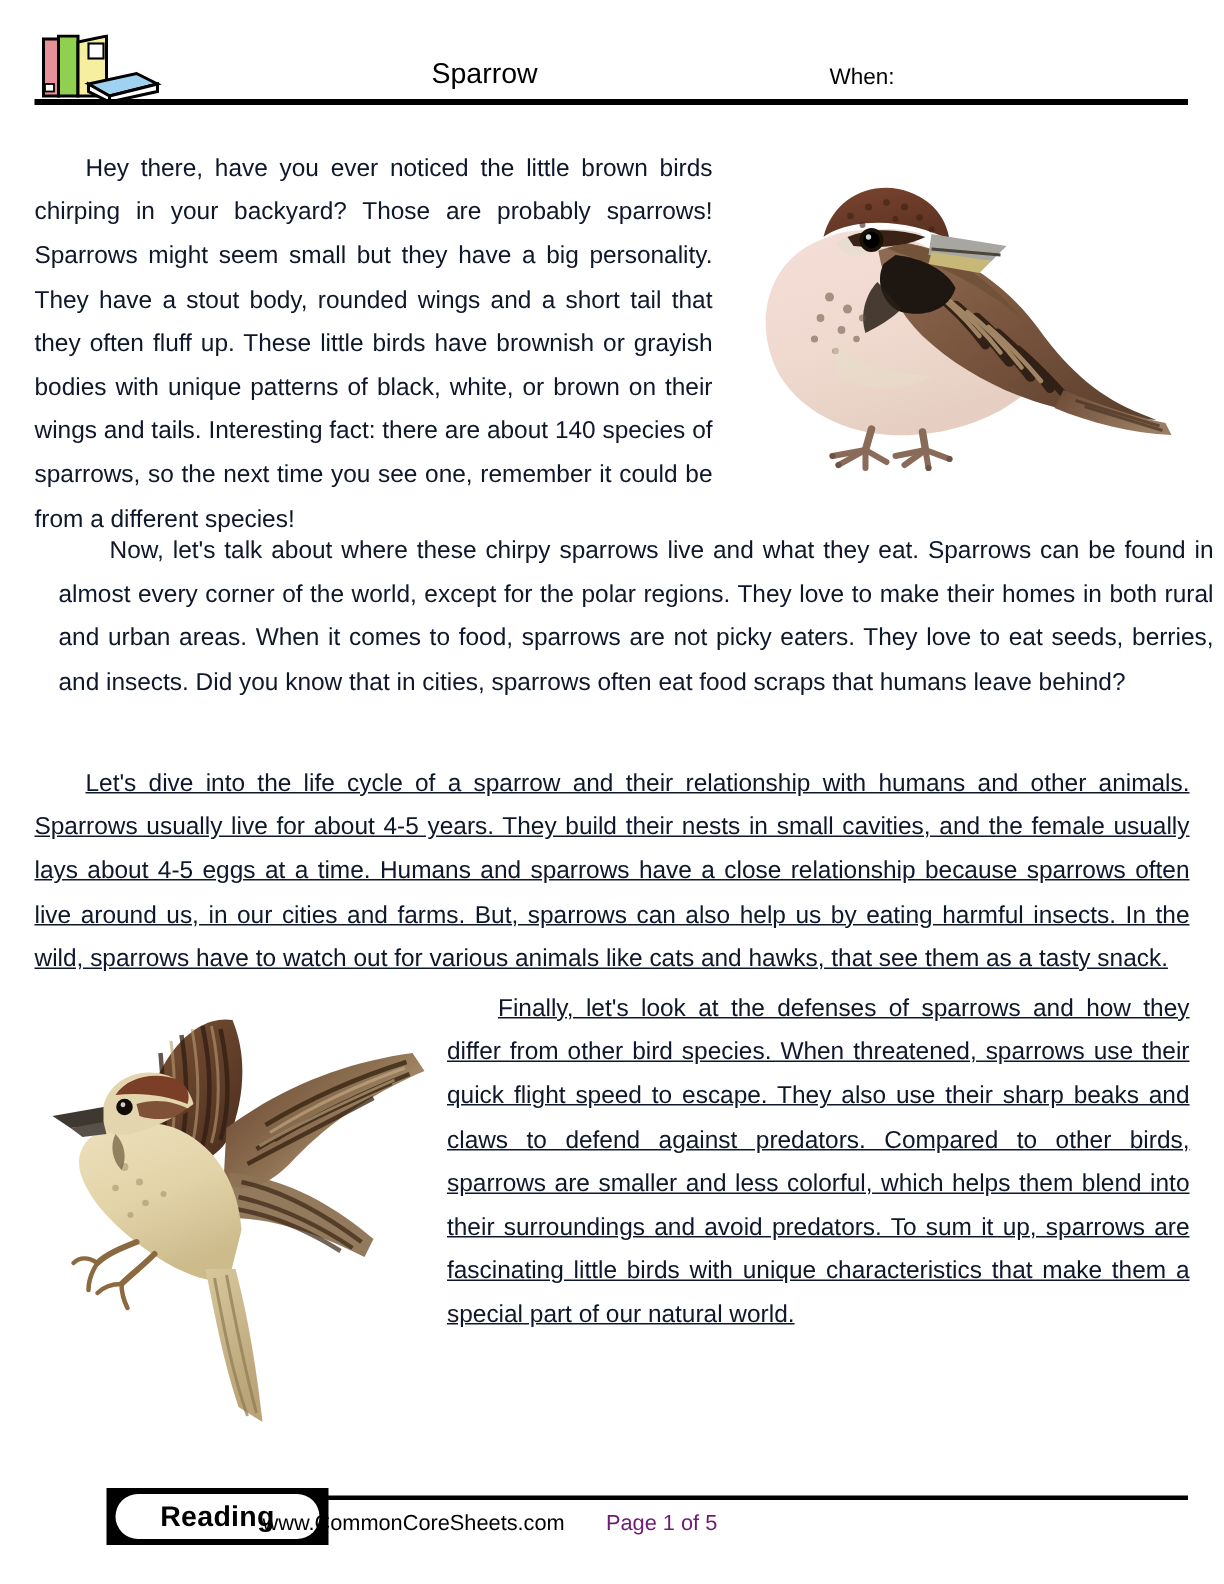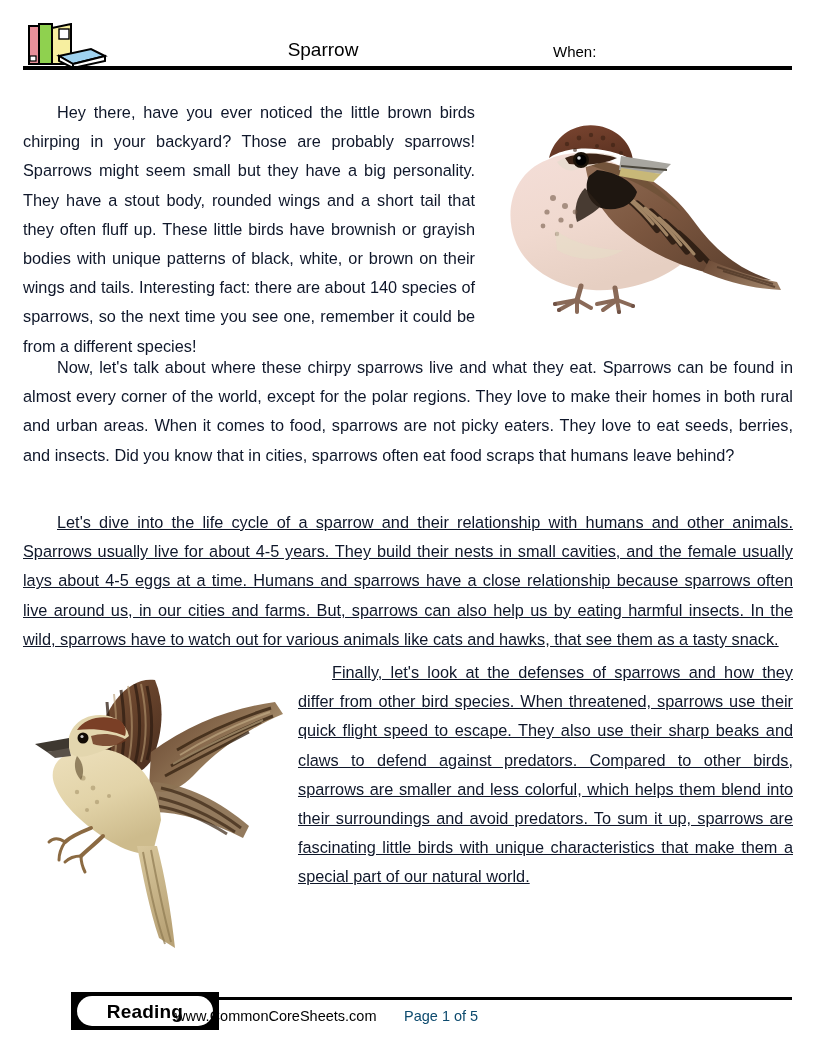--- a/index.html
+++ b/index.html
@@ -87,21 +87,21 @@
   
   .p1 {
     position: absolute;
     left: 0px;
     top: 10px;
     width: 452px;
   }
   
   .p2 {
     position: absolute;
-    left: 0px;
+    left: 16px;
     top: 265px;
     width: 770px;
   }
   
   .p3 {
     position: absolute;
     left: 0px;
     top: 420px;
     width: 770px;
     text-decoration: underline;
@@ -185,21 +185,21 @@
     color: #000000;
     text-align: center;
   }
   .footer-page {
     position: absolute;
     left: 381px;
     top: 14px;
     font-size: 14.5px;
     line-height: 20px;
     white-space: nowrap;
-    color: #0c4a6e;
+    color: #701a75;
   }
 </style>
 </head>
 <body>
 
 <div class="page">
 
   <div class="header">
 
     <div class="books-icon">

